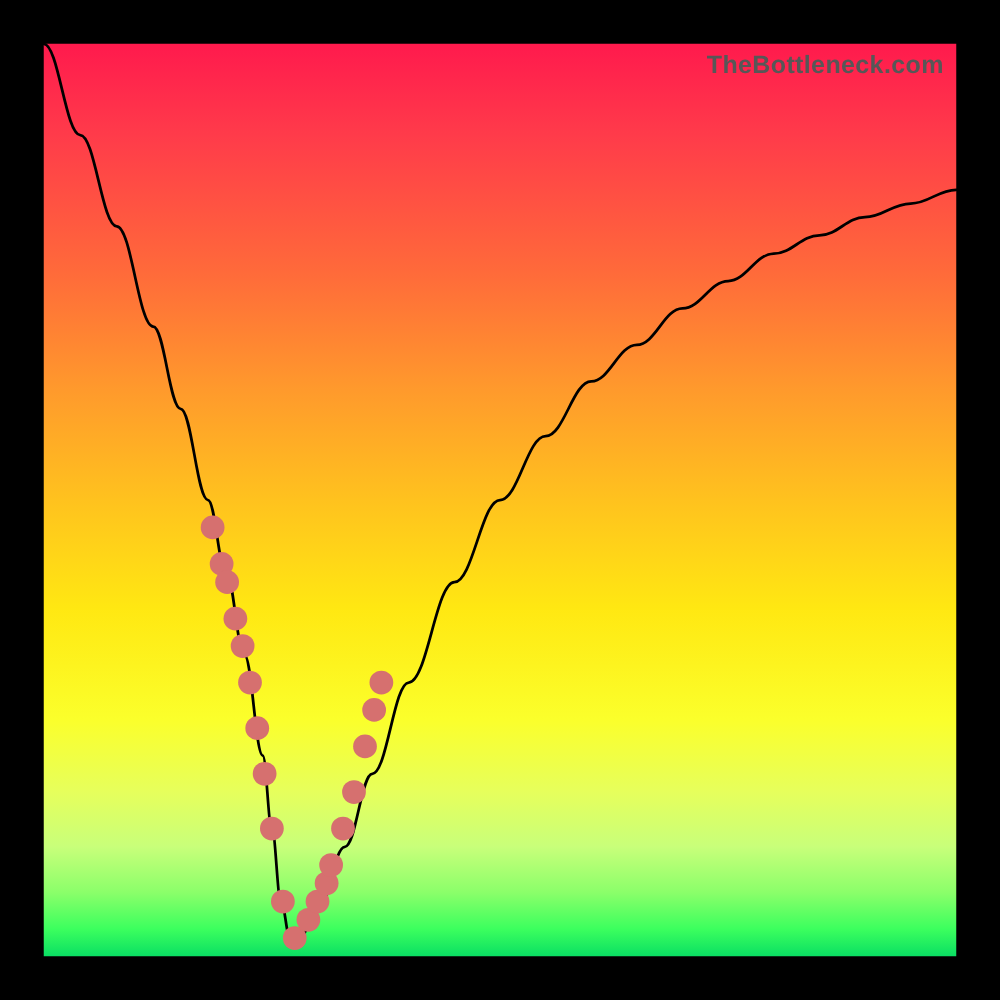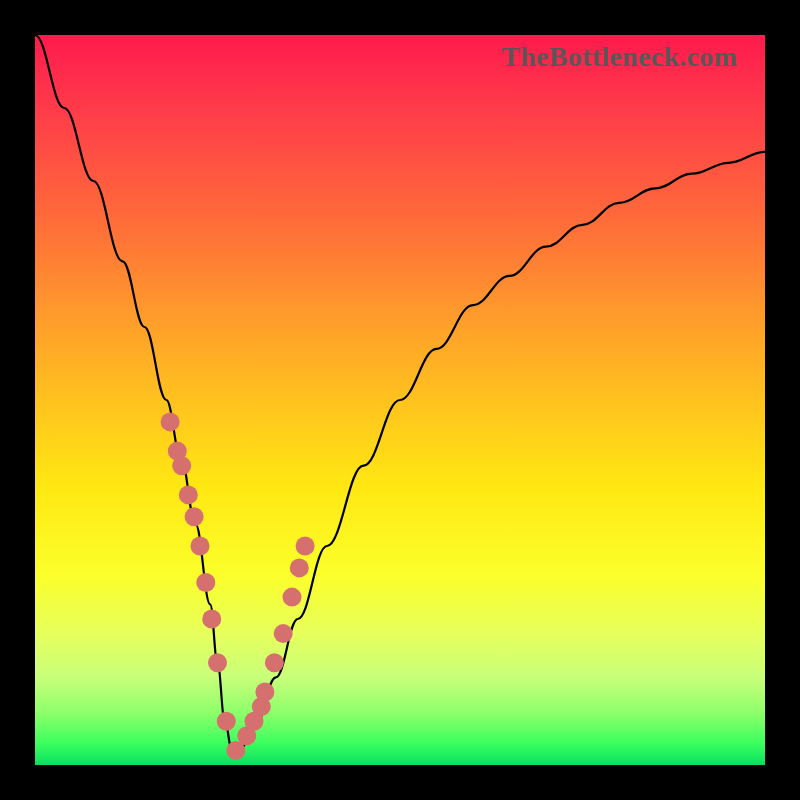--- a/index.html
+++ b/index.html
@@ -34,27 +34,26 @@
       #e6ff5c 82%,
       #c8ff7a 88%,
       #8bff6a 93%,
       #3cff5e 97%,
       #0adf63 100%
     );
   }
   .watermark {
     position: absolute;
     top: 6px;
-    right: 27px;
+    right: 10px;
     color: #575757;
-    font-size: 28px;
+    font-size: 20px;
     font-weight: 600;
     letter-spacing: 0.3px;
     user-select: none;
-    font-family: Liberation Serif, serif;
   }
   svg.curve {
     position: absolute;
     left: 0; top: 0;
     width: 730px;
     height: 730px;
     overflow: visible;
   }
   .curveline {
     fill: none;

